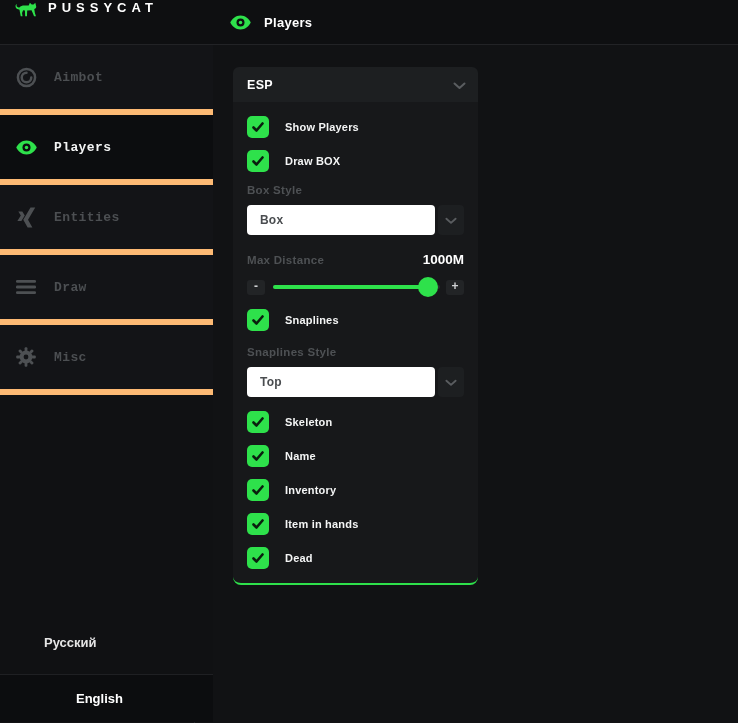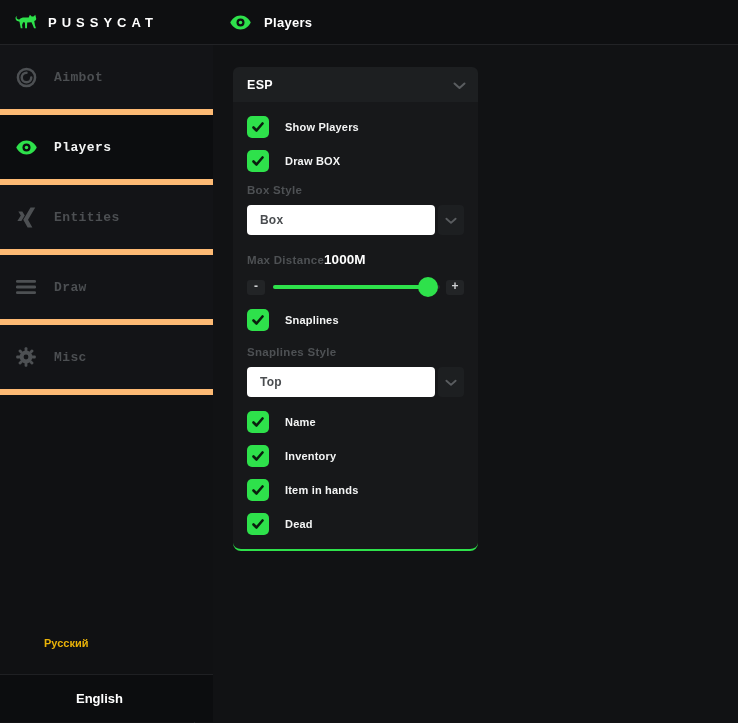--- a/index.html
+++ b/index.html
@@ -9,41 +9,41 @@
     background:#111214; color:#f2f3f3; overflow:hidden;
     font-weight:700;
   }
   .app { position:relative; width:738px; height:723px; background:#111214; }
 
   
   .v-line { position:absolute; left:194px; top:0; bottom:0; width:1px; background:#232427; z-index:1; }
 
   
   .topbar { height:45px; display:flex; align-items:stretch; border-bottom:1px solid #222326; background:#0e0f11; position:relative; z-index:2; }
-  .logo { width:213px; display:flex; align-items:center; padding-left:14px; gap:10px; }
+  .logo { width:213px; display:flex; padding-left:14px; gap:10px; }
   .logo-text { font-size:13px; letter-spacing:5px; color:#ffffff; }
   .page-title { display:flex; align-items:center; gap:12px; padding-left:15px; }
   .page-title .title-text { font-size:13px; color:#ffffff; letter-spacing:0.3px; }
 
   .content-row { display:flex; height:677px; position:relative; }
 
   
   .sidebar { width:213px; background:#101113; display:flex; flex-direction:column; position:relative; z-index:2; }
   .nav-item { height:70px; display:flex; align-items:center; gap:16px; padding-left:14px;
               border-bottom:6px solid #fdba74; background:#131417; cursor:pointer;font-family:Liberation Mono, monospace; }
   .nav-item.active { background:#0c0d0f; }
   .nav-label { font-size:13px; letter-spacing:0.4px; color:#4c4f52; }
   .nav-item.active .nav-label { color:#f2f3f3; }
   .icon-slot { width:24px; display:flex; justify-content:center; }
 
   .lang-spacer { flex:1; }
   .lang-item { display:flex; align-items:center; padding-left:44px; cursor:pointer; }
   .lang-ru { height:64px; border-bottom:1px solid #1f2023; }
   .lang-en { height:47px; background:#0c0d0f; }
-  .lang-ru .lang-label { color:#eab308; font-size:11px; }
+  .lang-ru .lang-label { color:#e5e5e5; font-size:13px; }
   .lang-en .lang-label { color:#ffffff; font-size:13px;padding-left:32px; }
 
   
   .main { flex:1; position:relative; }
   .panel { position:absolute; left:20px; top:22px; width:245px; }
   .panel-header { height:35px; background:#1d1f21; border-radius:6px 6px 0 0;
                   display:flex; align-items:center; justify-content:space-between;
                   padding:0 12px 0 14px; cursor:pointer;gap:32px; }
   .panel-title { font-size:12.5px; color:#ffffff; letter-spacing:0.3px; }
   .panel-body { background:#17181a; border-radius:0 0 8px 8px; border-bottom:2px solid #2ee14b;
@@ -56,21 +56,21 @@
 
   .field-label { font-size:11.5px; color:#4e5154; letter-spacing:0.3px; margin:15px 0 9px 0; }
 
   .select-row { display:flex; gap:3px; height:30px; }
   .select-main { flex:1; background:#ffffff; border-radius:4px; display:flex; align-items:center;
                  padding-left:13px; cursor:pointer; }
   .select-value { font-size:12px; color:#4a4d50; letter-spacing:0.2px; }
   .select-caret { width:26px; background:#1d1f21; border-radius:4px; display:flex;
                   align-items:center; justify-content:center; cursor:pointer; }
 
-  .dist-row { display:flex; align-items:center; justify-content:flex-start; margin-top:17px; }
+  .dist-row { display:flex; align-items:center; justify-content:space-between; margin-top:17px; }
   .dist-value { font-size:13.5px; color:#ffffff; }
   .dist-label { margin:0; }
 
   .slider-row { display:flex; align-items:center; margin:10px 0 12px 0; height:20px; }
   .step-btn { width:18px; height:15px; background:#222426; border-radius:3px; color:#cfd1d3;
               font-size:12px; line-height:13px; text-align:center; cursor:pointer; flex:0 0 18px; }
   .slider-track-wrap { flex:1; margin:0 6px 0 8px; position:relative; height:20px; cursor:pointer; }
   .slider-track { position:absolute; top:8px; left:0; right:0; height:4px; background:#2b2d2f; border-radius:2px; }
   .slider-fill { position:absolute; top:8px; left:0; height:4px; background:#2ee14b; border-radius:2px; }
   .slider-knob { position:absolute; top:0; width:20px; height:20px; border-radius:50%;
@@ -260,20 +260,28 @@
               <span>
                 <svg width="12" height="8" viewBox="0 0 13 8">
                     <path d="M1.5 1.5 L6.5 6 L11.5 1.5" stroke="#5a5d60" stroke-width="2" fill="none" stroke-linecap="round" stroke-linejoin="round"></path>
                   </svg>
               </span>
             </div>
           </div>
 
           <div class="gap-block"></div>
 
+          <div class="check-row">
+            <span class="checkbox">
+              <svg width="14" height="12" viewBox="0 0 14 12">
+                  <path d="M2.5 6.5 L5.5 9.5 L11.5 2.5" stroke="#0a1f0e" stroke-width="2.6" fill="none" stroke-linecap="round" stroke-linejoin="round"></path>
+                </svg>
+            </span>
+            <span class="check-label">Skeleton</span>
+          </div>
 
           <div class="check-row">
             <span class="checkbox">
               <svg width="14" height="12" viewBox="0 0 14 12">
                   <path d="M2.5 6.5 L5.5 9.5 L11.5 2.5" stroke="#0a1f0e" stroke-width="2.6" fill="none" stroke-linecap="round" stroke-linejoin="round"></path>
                 </svg>
             </span>
             <span class="check-label">Name</span>
           </div>
 

